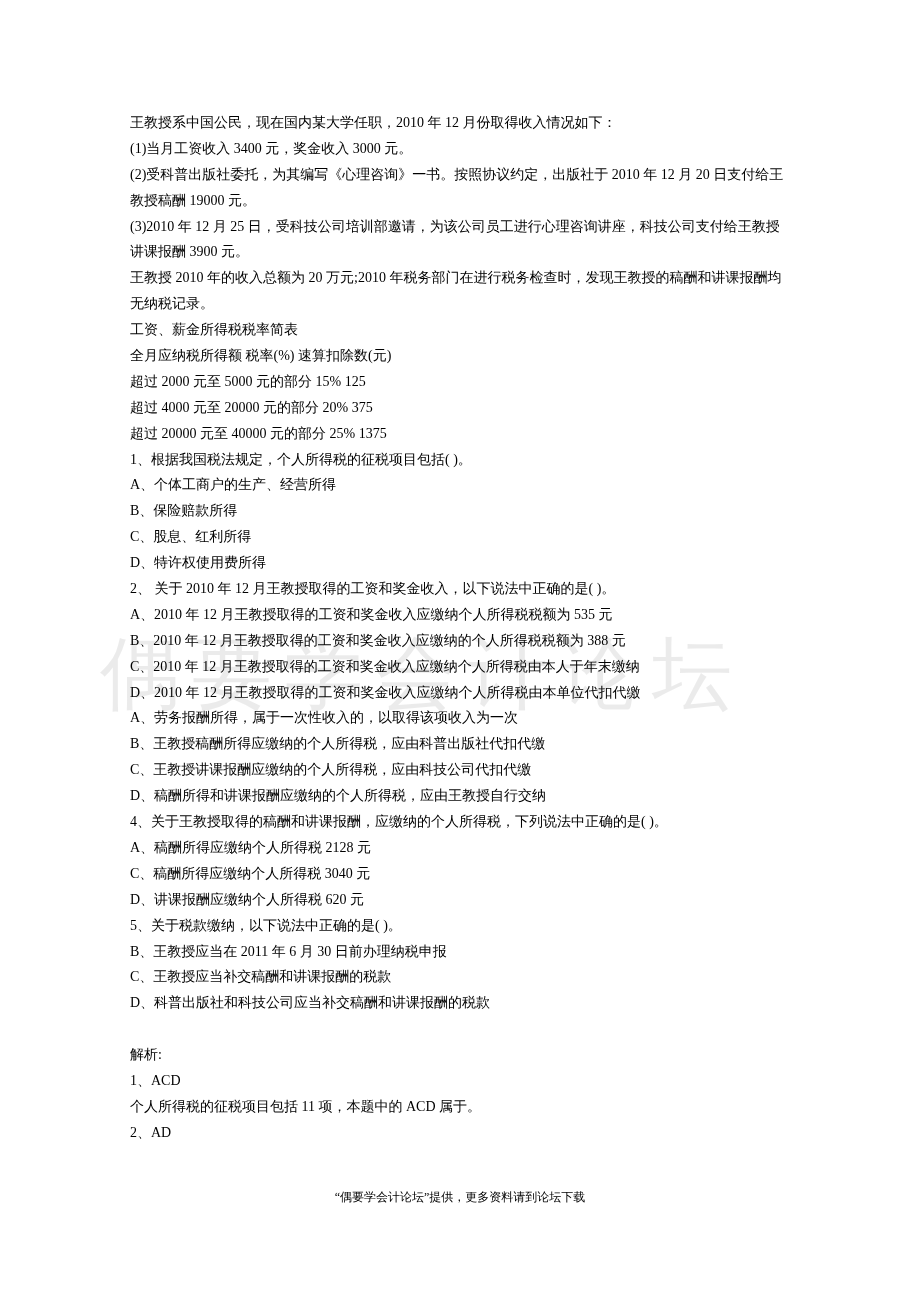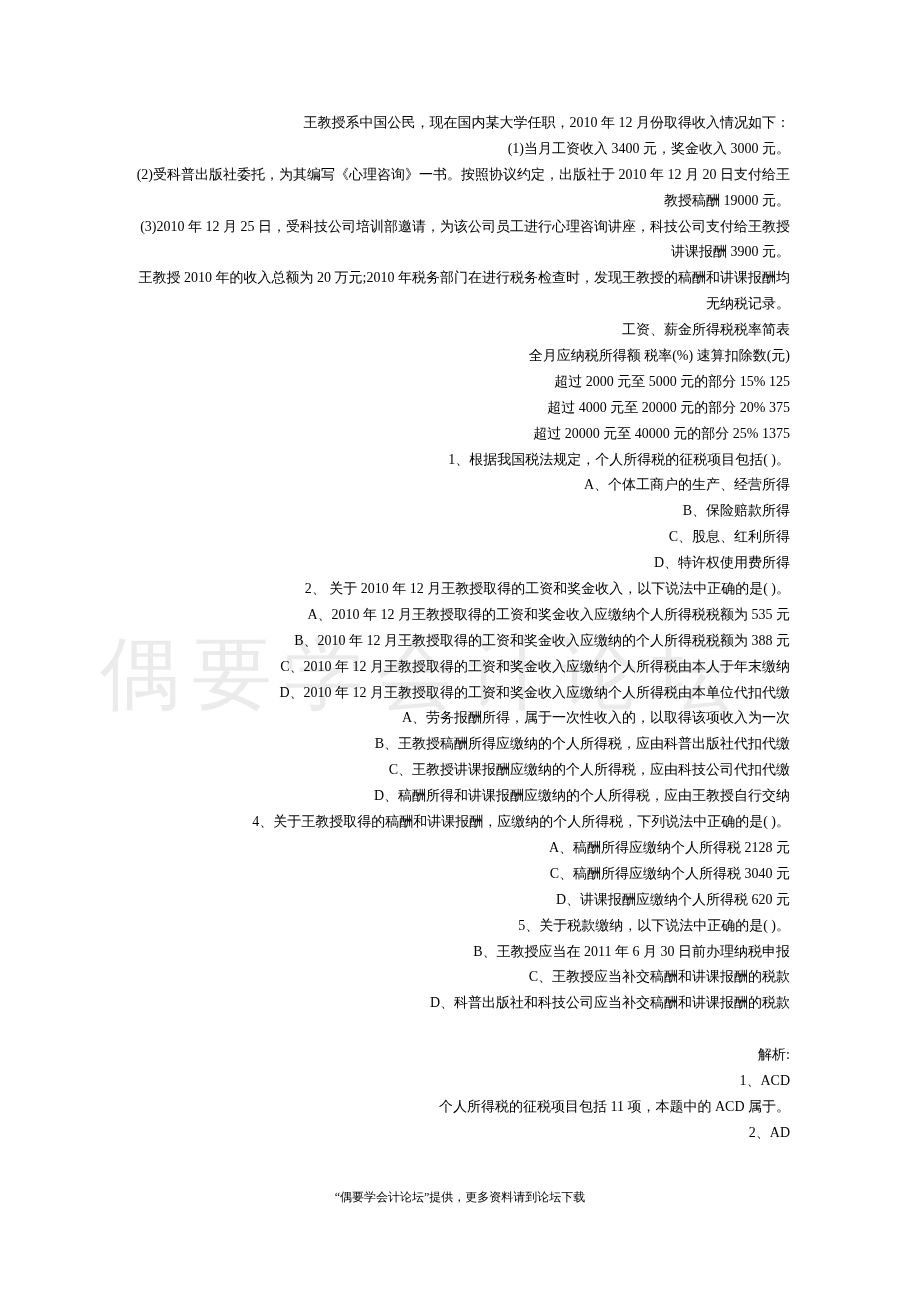--- a/index.html
+++ b/index.html
@@ -29,21 +29,20 @@
     pointer-events: none;
     font-family: Liberation Sans, sans-serif;
     white-space: nowrap;
   }
   .content {
     position: relative;
     z-index: 1;
   }
   p {
     margin: 0;
-    text-align: right;
   }
   .spacer {
     height: 1.85em;
   }
   .footer {
     text-align: center;
     margin-top: 40px;
     font-size: 12px;
   }
 </style>

